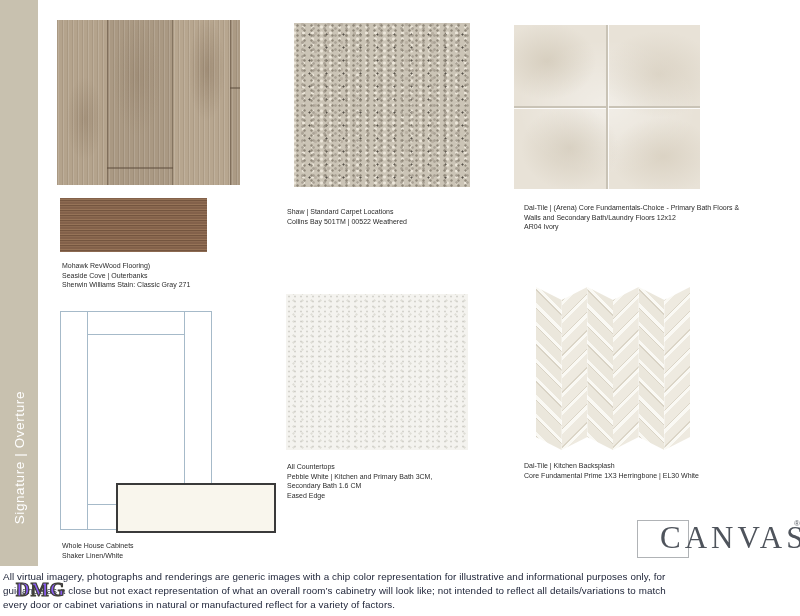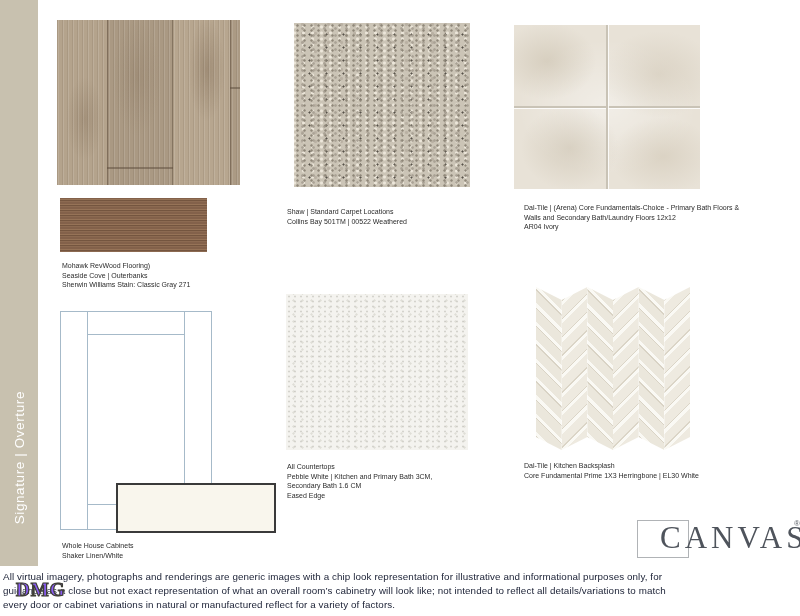--- a/index.html
+++ b/index.html
@@ -210,20 +210,20 @@
     <div>Core Fundamental Prime 1X3 Herringbone | EL30 White</div>
   </div>
 
   <div class="canvas-logo">
     <div class="canvas-box"></div>
     <div class="canvas-text">CANVAS</div>
     <div class="canvas-reg">®</div>
   </div>
 
   <div class="disclaimer">
-    <div>All virtual imagery, photographs and renderings are generic images with a chip look representation for illustrative and informational purposes only, for</div>
+    <div>All virtual imagery, photographs and renderings are generic images with a chip color representation for illustrative and informational purposes only, for</div>
     <div>guidance as a close but not exact representation of what an overall room’s cabinetry will look like; not intended to reflect all details/variations to match</div>
     <div>every door or cabinet variations in natural or manufactured reflect for a variety of factors.</div>
   </div>
 
   <div class="dmg">DMG</div>
 
 </div>
 
 </body></html>

